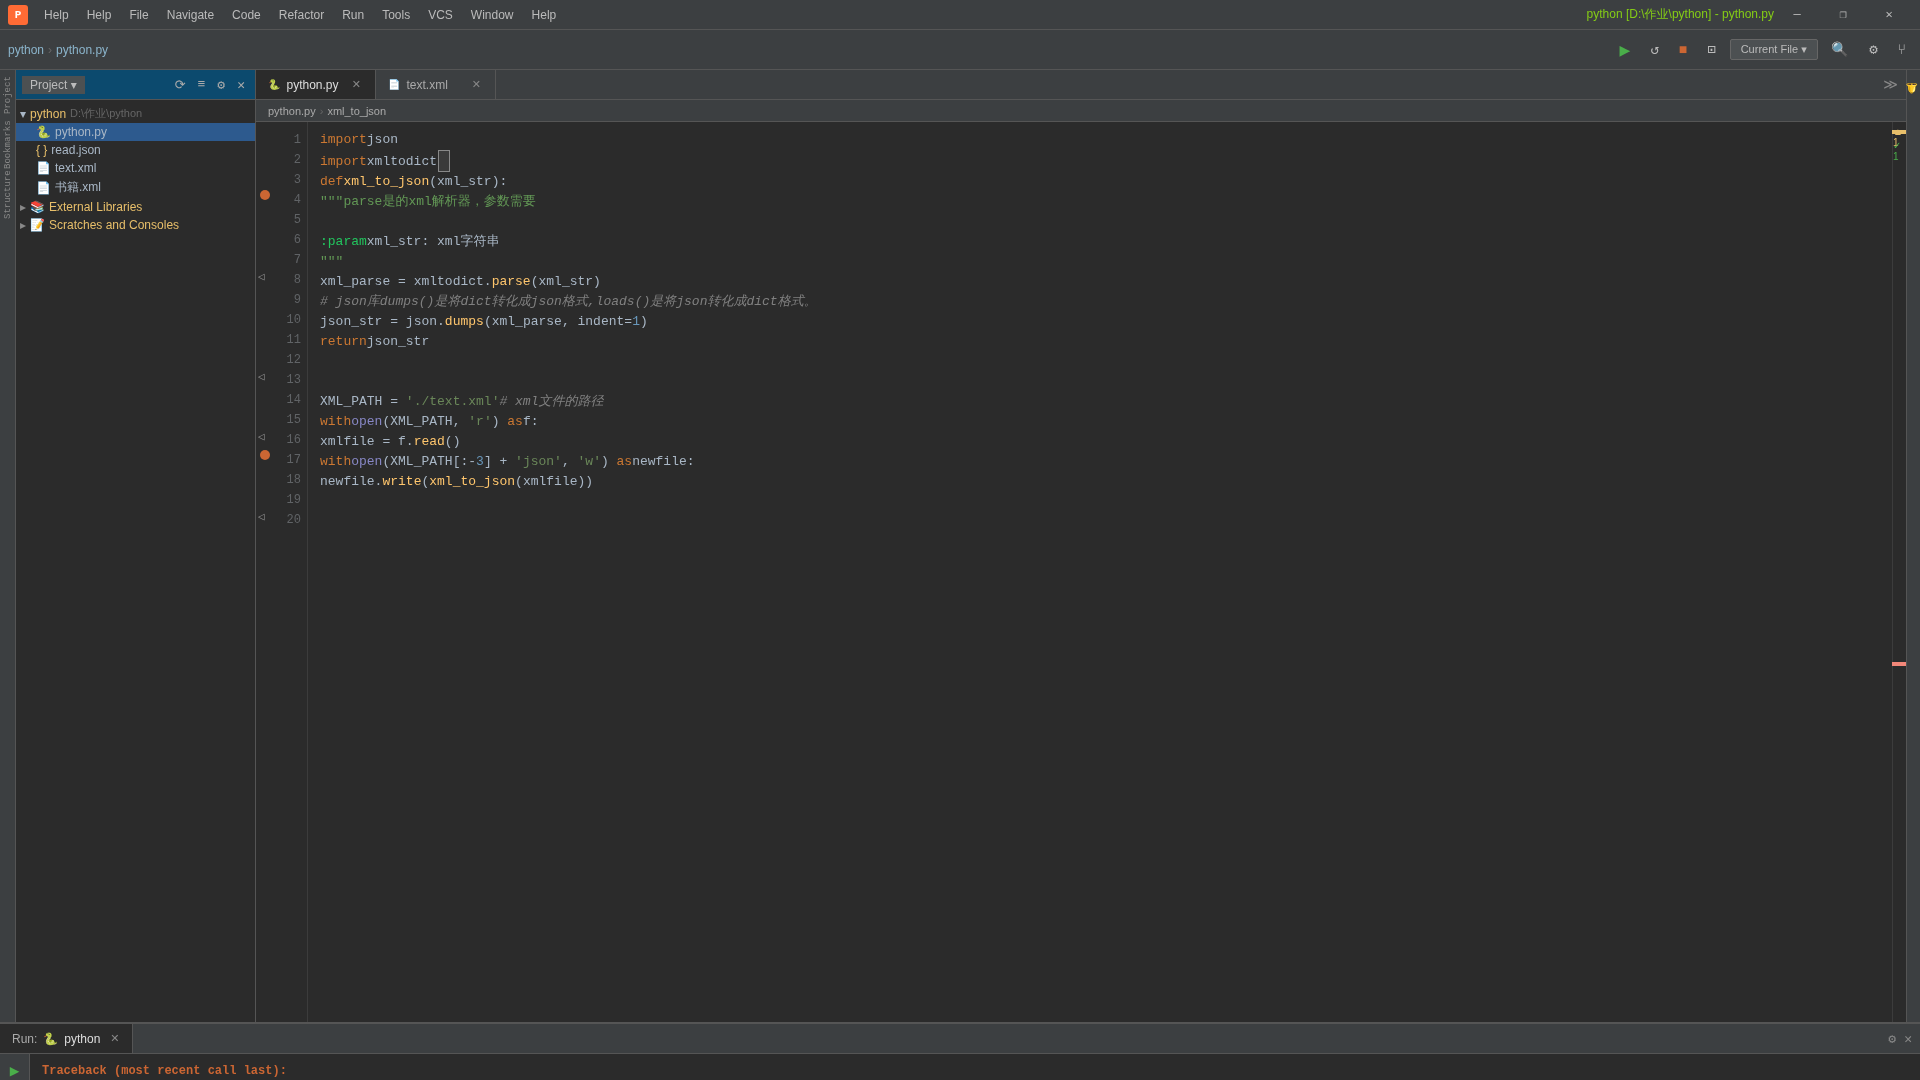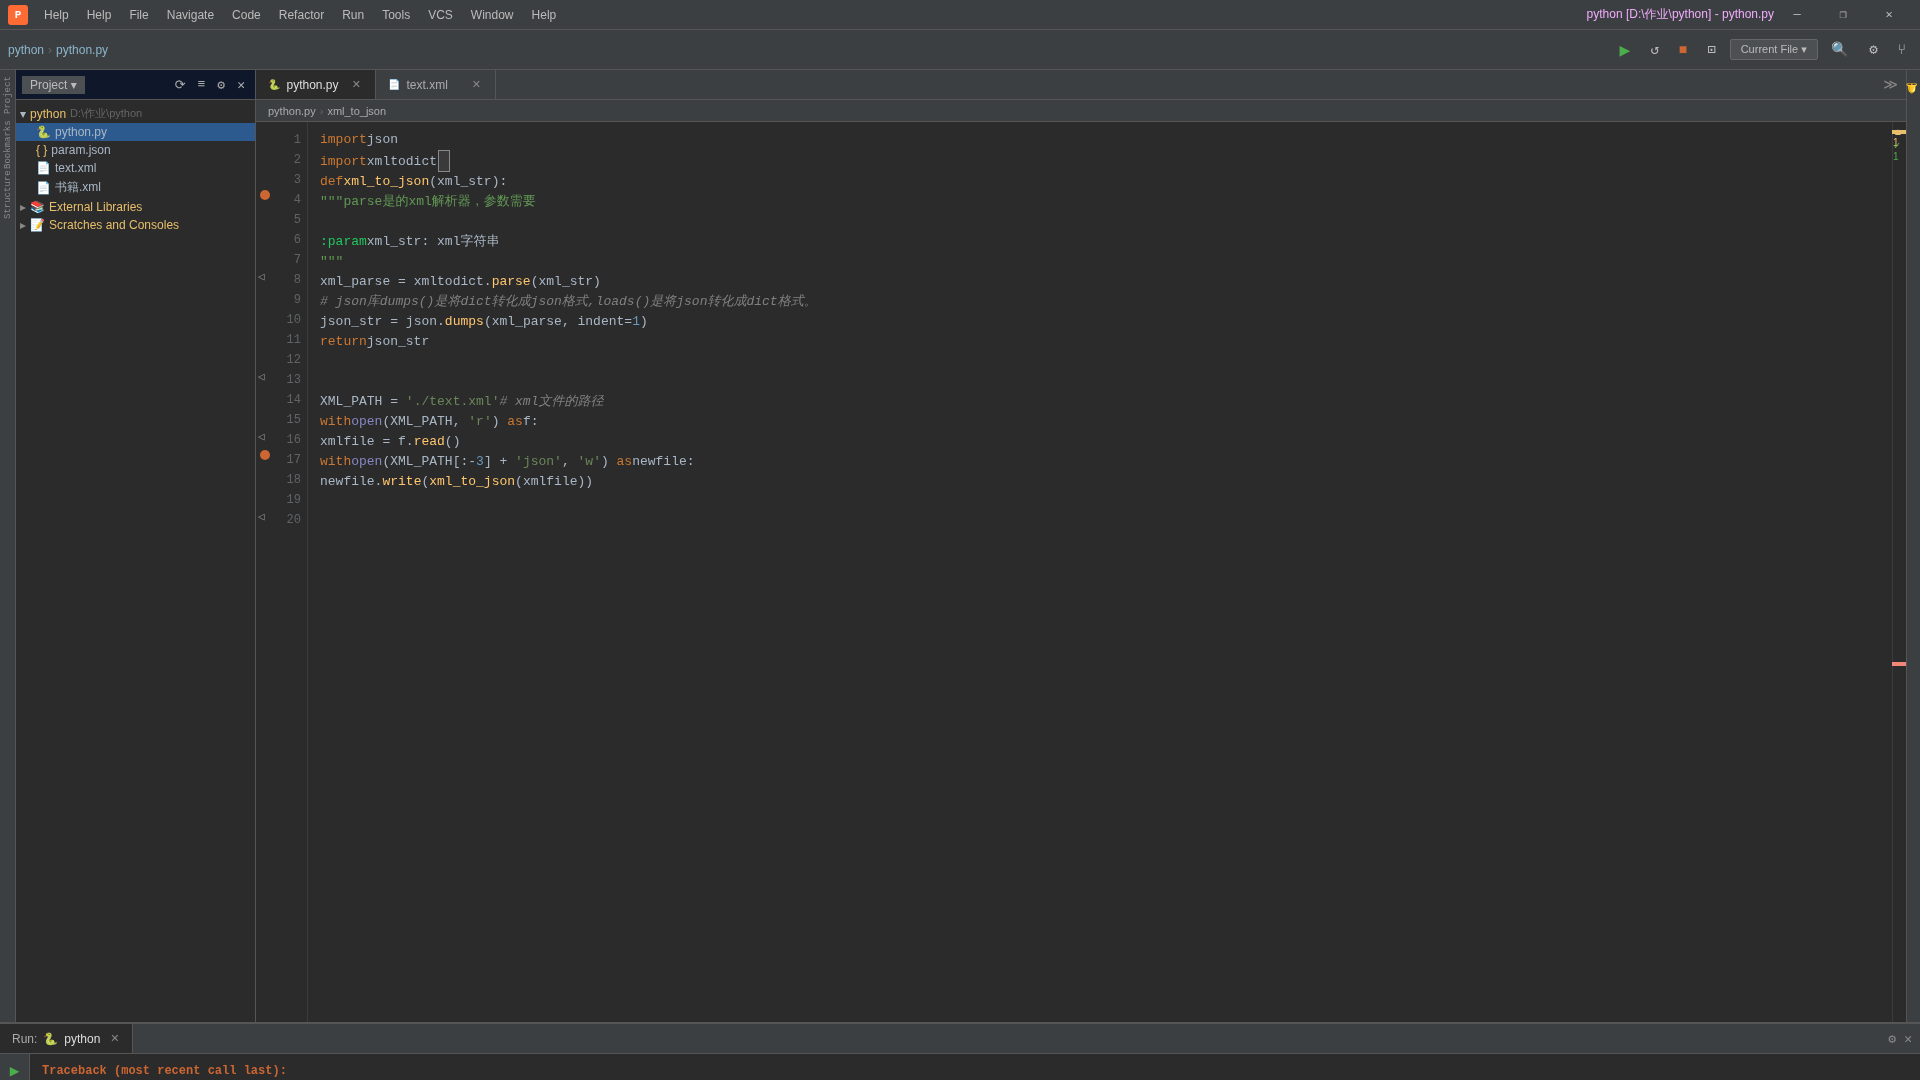--- a/index.html
+++ b/index.html
@@ -3,38 +3,38 @@
   <meta charset="utf-8">
   <style>
     * { margin: 0; padding: 0; box-sizing: border-box; }
     body { font-family: 'Consolas', 'Courier New', monospace; background: #2b2b2b; color: #a9b7c6; width: 1920px; height: 1080px; overflow: hidden; font-size: 13px; }
 
     
     #titlebar { height: 30px; background: #3c3f41; display: flex; align-items: center; padding: 0 8px; border-bottom: 1px solid #555; }
     #titlebar .app-icon { width: 20px; height: 20px; background: #ff6b35; border-radius: 3px; margin-right: 8px; display: flex; align-items: center; justify-content: center; font-size: 11px; color: white; font-weight: bold; }
     #titlebar .menu-bar { display: flex; gap: 2px; flex: 1; }
     #titlebar .menu-item { padding: 2px 8px; cursor: pointer; color: #bbb; font-size: 12px; font-family: 'Segoe UI', sans-serif; }
-    #titlebar .title { color: #f0abfc; font-size: 12px; font-family: 'Segoe UI', sans-serif; margin: 0 auto; }
+    #titlebar .title { color: #84cc16; font-size: 12px; font-family: 'Segoe UI', sans-serif; margin: 0 auto; }
     #titlebar .window-controls { display: flex; gap: 0; }
     #titlebar .win-btn { width: 46px; height: 30px; display: flex; align-items: center; justify-content: center; cursor: pointer; color: #bbb; font-size: 12px; }
 
     
     #toolbar { height: 40px; background: #3c3f41; display: flex; align-items: center; padding: 0 8px; border-bottom: 1px solid #555; gap: 4px; }
     .toolbar-path { display: flex; align-items: center; gap: 4px; color: #8bb4cb; font-size: 12px; font-family: 'Segoe UI', sans-serif; }
     .toolbar-path .sep { color: #666; }
     .toolbar-right { margin-left: auto; display: flex; align-items: center; gap: 8px; }
     .toolbar-btn { background: #4c5052; border: 1px solid #666; color: #bbb; padding: 3px 10px; font-size: 11px; cursor: pointer; border-radius: 2px; font-family: 'Segoe UI', sans-serif; }
     .toolbar-icon-btn { color: #bbb; cursor: pointer; font-size: 14px; padding: 4px 6px; }
 
     
     #main { display: flex; height: calc(1080px - 30px - 40px - 28px - 30px); }
 
     
     #project-panel { width: 240px; background: #2b2b2b; border-right: 1px solid #555; display: flex; flex-direction: column; }
-    .panel-toolbar { height: 30px; background: #0f172a; display: flex; align-items: center; padding: 0 6px; gap: 4px; border-bottom: 1px solid #555; }
+    .panel-toolbar { height: 30px; background: #0c4a6e; display: flex; align-items: center; padding: 0 6px; gap: 4px; border-bottom: 1px solid #555; }
     .panel-toolbar-btn { color: #aaa; cursor: pointer; font-size: 12px; padding: 2px 4px; }
     .panel-title-btn { background: #4c5052; color: #bbb; border: none; font-size: 12px; padding: 2px 8px; cursor: pointer; font-family: 'Segoe UI', sans-serif; }
     .project-tree { flex: 1; overflow-y: auto; padding: 4px 0; }
     .tree-item { display: flex; align-items: center; padding: 2px 4px; cursor: pointer; font-size: 12px; font-family: 'Segoe UI', sans-serif; white-space: nowrap; }
     .tree-item.selected { background: #2d5a8e; }
     .tree-item .icon { margin-right: 4px; }
     .tree-item .label { color: #a9b7c6; }
     .tree-item .label.folder { color: #e8bf6a; }
     .tree-item .label.py { color: #a9b7c6; }
     .tree-item .label.json { color: #a9b7c6; }
@@ -155,21 +155,21 @@
         <span class="path-hint">D:\作业\python</span>
       </div>
 
       <div class="tree-item selected" style="padding-left:20px;">
         <span class="icon" style="color:#4a9eff;">🐍</span>
         <span class="label py">python.py</span>
       </div>
 
       <div class="tree-item" style="padding-left:20px;">
         <span class="icon" style="color:#e8bf6a;">{ }</span>
-        <span class="label json">param.json</span>
+        <span class="label json">read.json</span>
       </div>
 
       <div class="tree-item" style="padding-left:20px;">
         <span class="icon" style="color:#e8bf6a;">📄</span>
         <span class="label xml">text.xml</span>
       </div>
 
       <div class="tree-item" style="padding-left:20px;">
         <span class="icon" style="color:#e8bf6a;">📄</span>
         <span class="label xml">书籍.xml</span>

